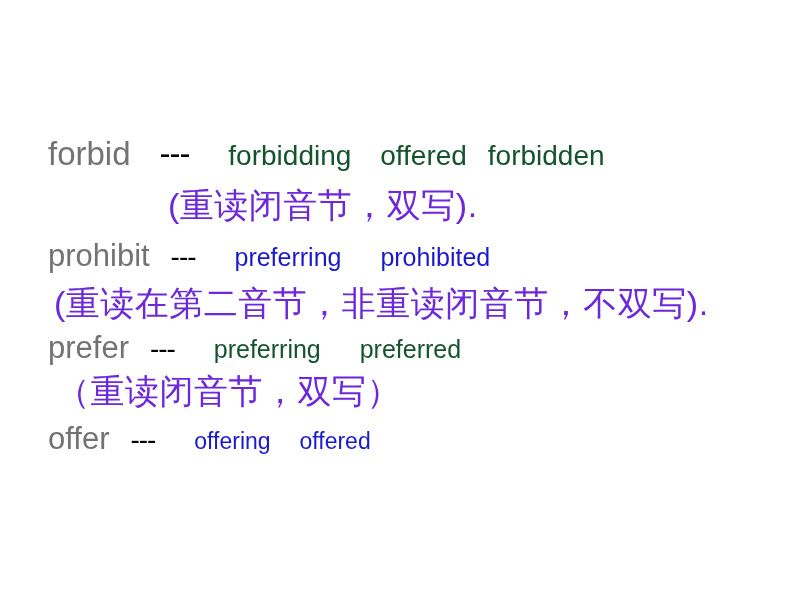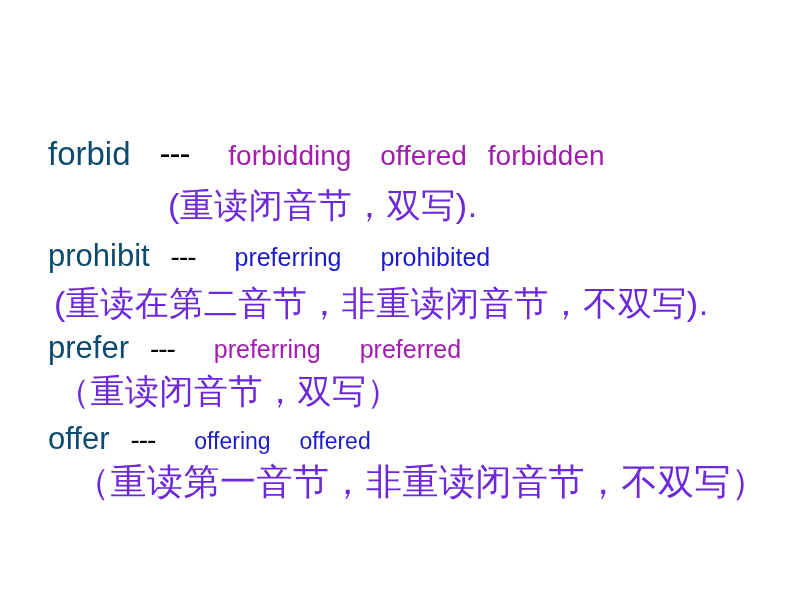--- a/index.html
+++ b/index.html
@@ -21,41 +21,41 @@
   
   .row {
     position: absolute;
     white-space: nowrap;
     line-height: 1.0;
   }
 
   
   .verb {
     font-family: "Liberation Sans", sans-serif;
-    color: #0c4a6e;
+    color: #737373;
     font-size: 33px;
     letter-spacing: 0px;
   }
   .verb-sm {
     font-size: 31px;
   }
   .dashes {
     font-family: "Liberation Sans", sans-serif;
     color: #000000;
     font-size: 33px;
     letter-spacing: -1px;
   }
   .dashes-sm { font-size: 28px; }
 
   
   .forms {
     font-family: "Liberation Sans", sans-serif;
     font-size: 26px;
   }
-  .forms-red  { color: #a21caf; }
+  .forms-red  { color: #14532d; }
   .forms-blue { color: #1a1acc; }
   .forms-big  { font-size: 28px; }
   .forms-mid  { font-size: 25px; }
   .forms-sm   { font-size: 23px; }
 
   .gap-sm { display: inline-block; width: 12px; }
   .gap-md { display: inline-block; width: 20px; }
   .gap-lg { display: inline-block; width: 30px; }
 
   
@@ -113,15 +113,14 @@
   <div class="row" style="left:48px; top:423px;">
     <span class="verb verb-sm">offer</span>
     <span class="gap-sm"></span>
     <span class="dashes dashes-sm">---</span>
     <span class="gap-lg"></span>
     <span class="forms forms-blue forms-sm">offering</span>
     <span class="gap-md"></span>
     <span class="forms forms-blue forms-sm">offered</span>
   </div>
 
-  <div class="row note note-lg" style="left:74px; top:464px;">（重读第一音节，非重读闭音节，不双写）</div>
 
 </div>
 
 </body></html>

